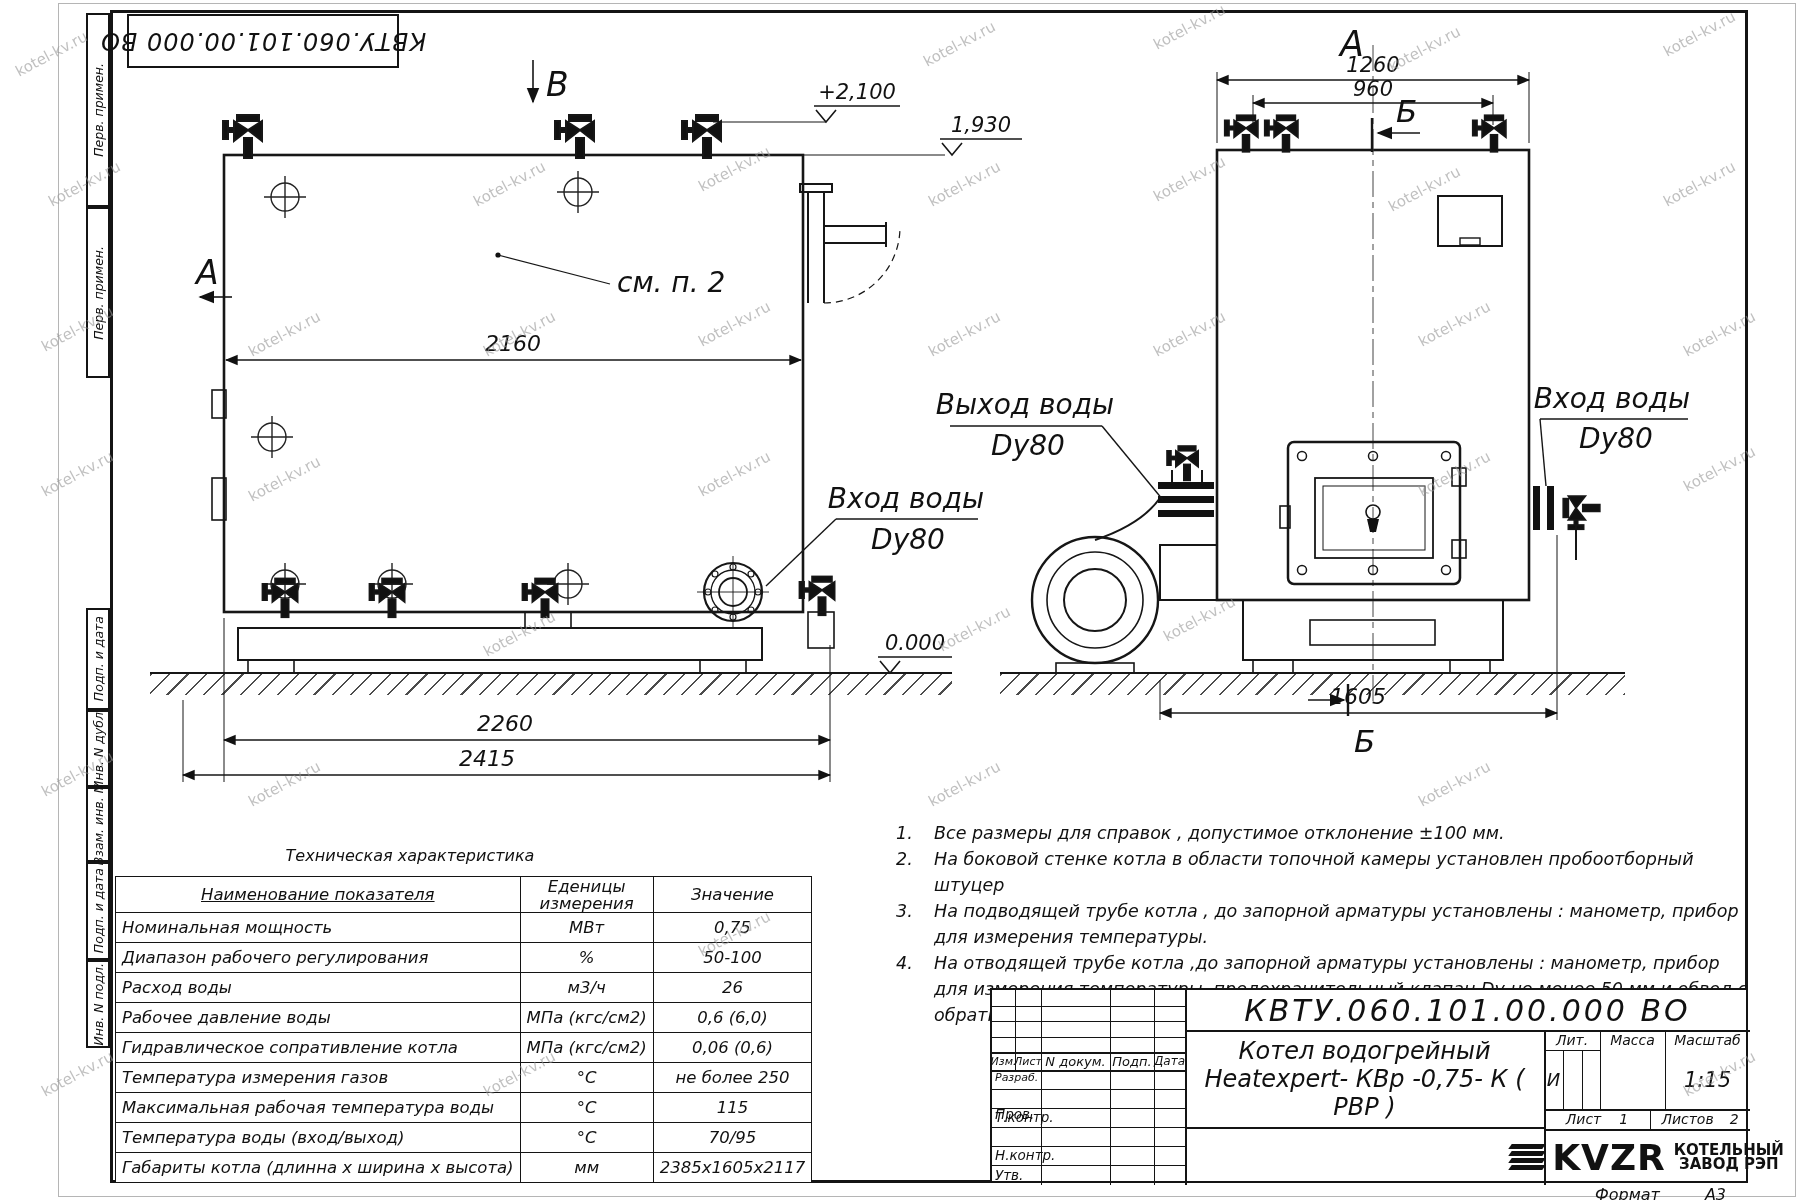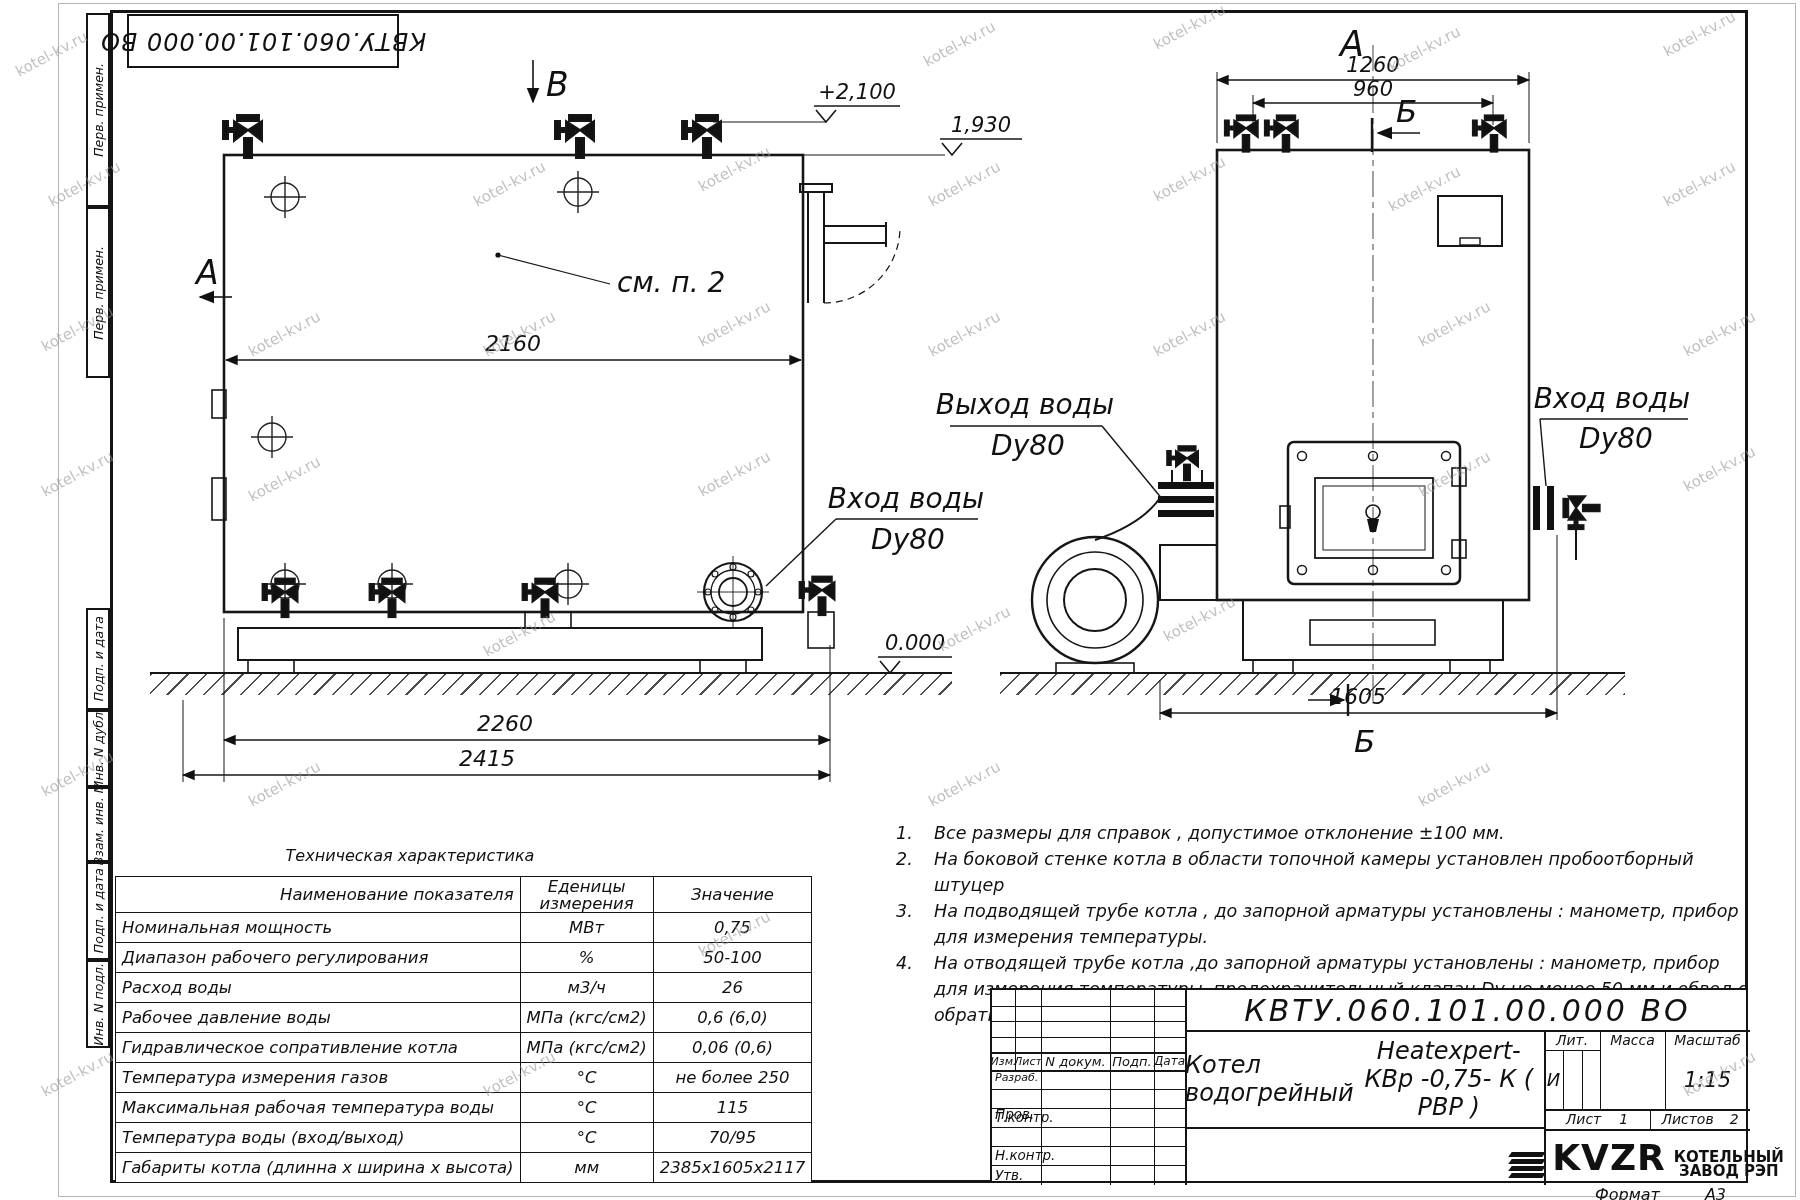--- a/index.html
+++ b/index.html
@@ -27,21 +27,21 @@
   table.spec td{border:1.6px solid #141414;font-size:16.5px;font-style:italic;
       padding:0 6px;height:30px;box-sizing:border-box;white-space:nowrap;}
   table.spec tr.hd td{height:36px;text-align:center;white-space:normal;line-height:17px;}
   table.spec td.c{text-align:center;}
   .notes{position:absolute;left:888px;top:820px;width:860px;z-index:4;}
   .note{display:flex;font-size:17.5px;font-style:italic;line-height:26px;}
   .note .n{width:46px;flex:none;padding-left:8px;box-sizing:border-box;}
   .tb{position:absolute;left:990px;top:988px;width:758px;height:195px;
       border:2.5px solid #141414;box-sizing:border-box;background:#fff;z-index:4;}
   .tb .txt{position:absolute;font-style:italic;}
-  .logo-row{display:flex;align-items:flex-end;gap:8px;}
+  .logo-row{display:flex;align-items:center;gap:8px;}
   .logo-mark{display:flex;flex-direction:column;gap:2px;}
   .logo-mark i{display:block;width:34px;height:5px;background:#111;transform:skewX(-35deg);}
   .logo-kvzr{font-size:36px;font-weight:900;letter-spacing:1px;font-style:normal;}
   .logo-cap{font-size:15px;font-weight:700;line-height:14px;font-style:normal;}
   .fmt{position:absolute;left:1595px;top:1185px;font-size:16px;font-style:italic;z-index:4;display:flex;gap:45px;}
   .spec-wrap{position:absolute;left:115px;top:876px;z-index:4;}
   .spec-title{position:absolute;left:250px;top:846px;width:320px;text-align:center;
       font-size:16px;font-style:italic;z-index:4;}
   .stamp{position:absolute;left:127px;top:14px;width:272px;height:54px;border:2.5px solid #141414;
       box-sizing:border-box;display:flex;align-items:center;justify-content:center;z-index:4;}
@@ -323,21 +323,21 @@
   </svg>
 
   <div class="hatch" style="left:150px;top:674px;width:802px;"></div>
   <div class="hatch" style="left:1000px;top:674px;width:625px;"></div>
 
   <div class="spec-title">Техническая характеристика</div>
   <div class="spec-wrap">
     <table class="spec">
       <tbody>
           <tr class="hd">
-        <td style="width:340px;text-align:right;">Наименование показателя</td>
+        <td style="width:340px;text-align:center;text-decoration:underline;">Наименование показателя</td>
         <td style="width:118px;">Еденицы измерения</td>
         <td style="width:117px;">Значение</td>
       </tr>
       <tr>
             <td>Номинальная мощность</td>
             <td class="c">МВт</td>
             <td class="c">0,75</td>
           </tr>
       <tr>
             <td>Диапазон рабочего регулирования</td>
@@ -439,21 +439,21 @@
     <div class="txt ctr" style="left:162px;top:62px;width:31px;height:18px;font-size:12px;">Дата</div>
 
     <div class="txt" style="left:3px;top:81px;width:60px;font-size:11px;">Разраб.</div>
     <div class="txt" style="left:3px;top:116px;width:60px;font-size:13.5px;">Пров.</div>
     <div class="txt" style="left:3px;top:119px;width:60px;font-size:13.5px;">Т.контр.</div>
     <div class="txt" style="left:3px;top:157px;width:60px;font-size:13.5px;">Н.контр.</div>
     <div class="txt" style="left:3px;top:177px;width:60px;font-size:13.5px;">Утв.</div>
 
     <div class="txt ctr" style="left:193px;top:0;width:565px;height:40px;font-size:30px;letter-spacing:3px;">КВТУ.060.101.00.000  ВО</div>
 
-    <div class="abs" style="left:193px;top:40px;width:359px;height:97px;display:flex;flex-direction:row;align-items:center;justify-content:center;">
+    <div class="abs" style="left:193px;top:40px;width:359px;height:97px;display:flex;flex-direction:column;align-items:center;justify-content:center;">
       <div class="txt" style="position:static;font-size:24px;">Котел водогрейный</div>
       <div class="txt" style="position:static;font-size:24px;text-align:center;">Heatexpert- КВр -0,75- К ( РВР )</div>
     </div>
 
     <div class="txt ctr" style="left:552px;top:40px;width:56px;height:20px;font-size:14px;">Лит.</div>
     <div class="txt ctr" style="left:608px;top:40px;width:65px;height:20px;font-size:14px;">Масса</div>
     <div class="txt ctr" style="left:673px;top:40px;width:85px;height:20px;font-size:14px;">Масштаб</div>
     <div class="txt ctr" style="left:552px;top:60px;width:19px;height:59px;font-size:18px;">И</div>
     <div class="txt ctr" style="left:673px;top:60px;width:85px;height:59px;font-size:21px;">1:15</div>
 

